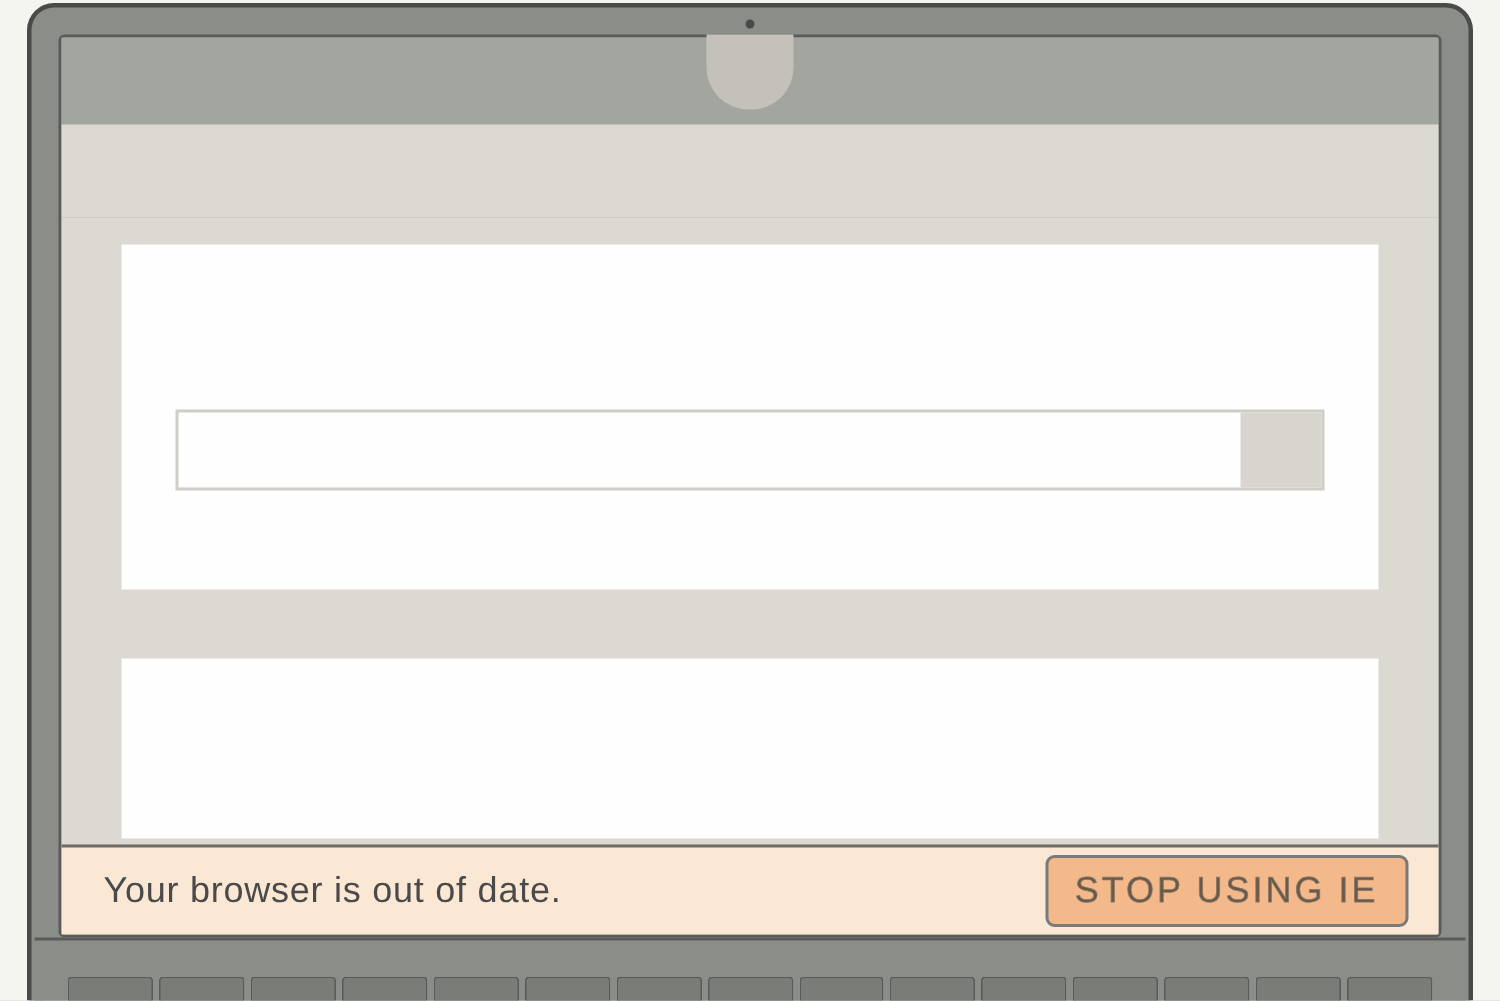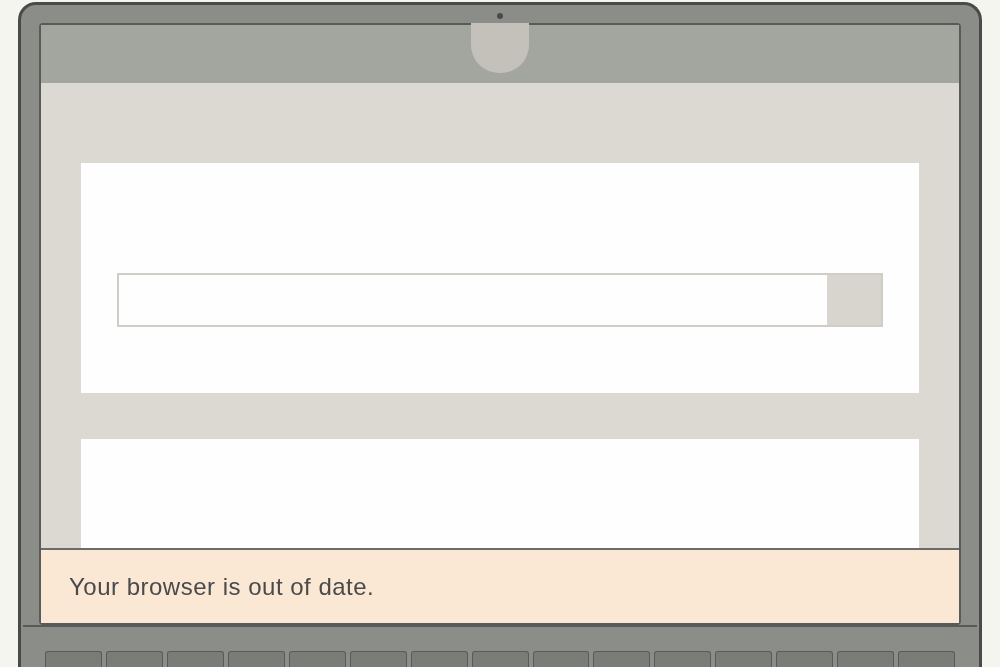--- a/index.html
+++ b/index.html
@@ -120,21 +120,21 @@
     .content-section-2 {
       margin: 18px 40px 0 40px;
       height: 120px;
       background: #fefefe;
     }
     .notification-bar {
       position: absolute;
       left: 0;
       right: 0;
       bottom: 0;
-      height: 75px;
+      height: 60px;
       background: #fae8d4;
       border-top: 2px solid #6b6b6b;
       display: flex;
       align-items: center;
       justify-content: space-between;
       padding: 0 20px 0 28px;
     }
     .notification-text {
       font-size: 24px;
       color: #4a4a4a;
@@ -197,20 +197,21 @@
           <input class="search-input" type="text" placeholder="" style="">
           <button class="search-button"></button>
         </div>
       </div>
       <div class="content-divider"></div>
       <div class="content-section-2"></div>
     </div>
 
     <div class="notification-bar">
       <span class="notification-text">Your browser is out of date.</span>
+      <button class="notification-button">STOP USING IE</button>
     </div>
   </div>
 
   <div class="laptop-base">
     <div class="keyboard-hint">
       <div class="key"></div>
         <div class="key"></div>
         <div class="key"></div>
       <div class="key"></div>
         <div class="key"></div>

